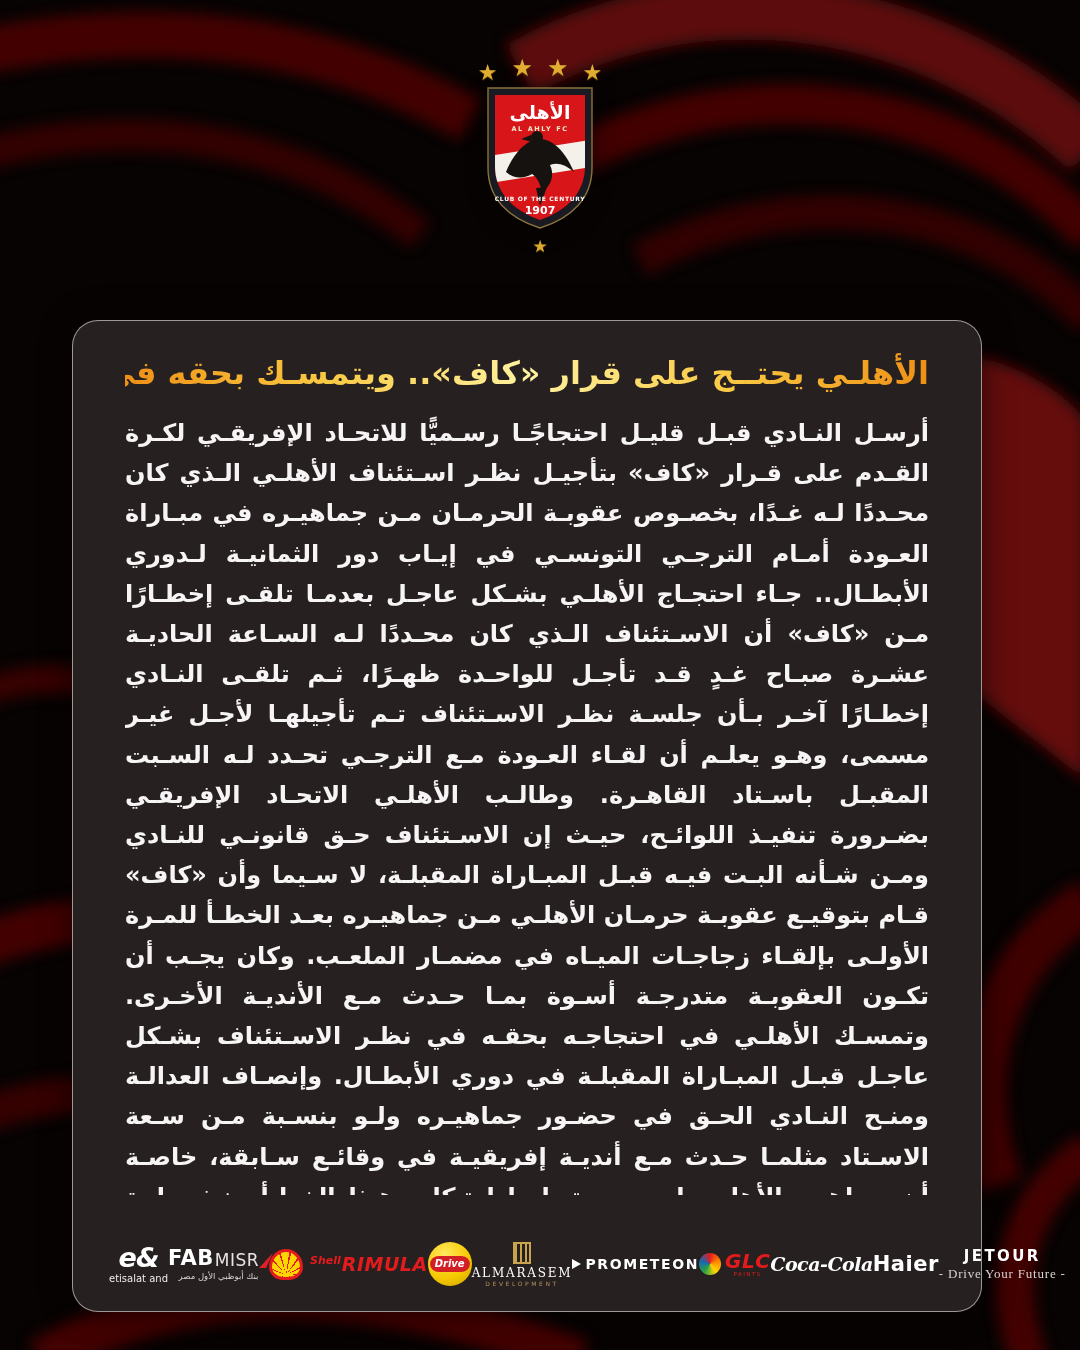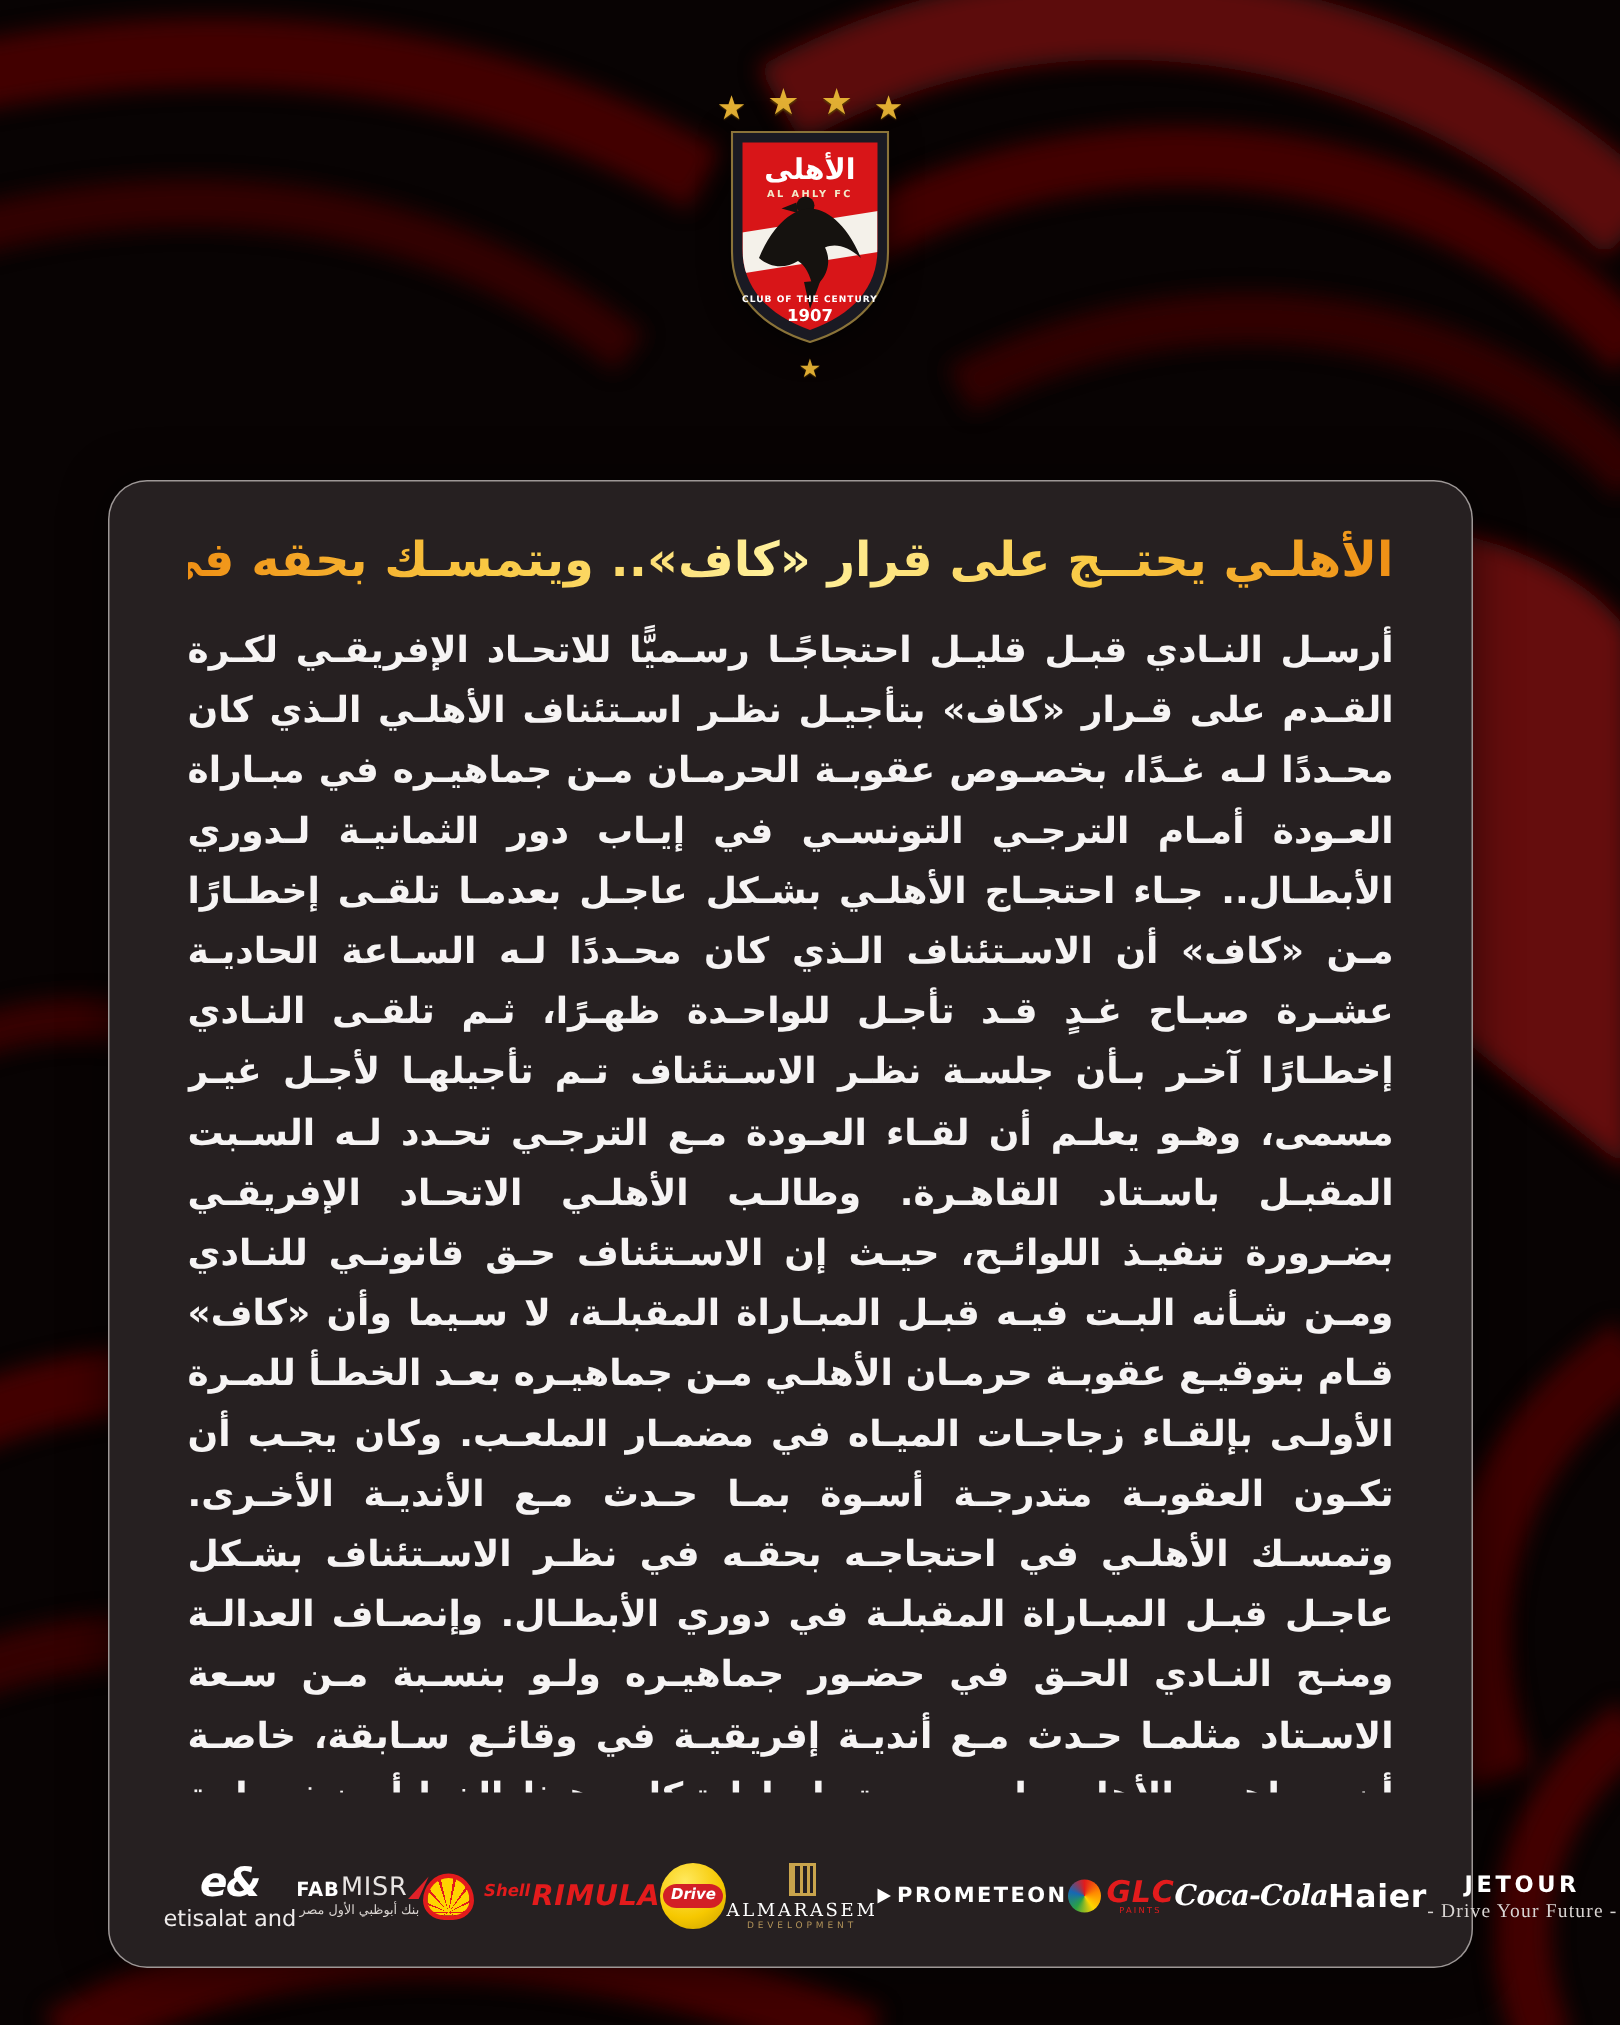--- a/index.html
+++ b/index.html
@@ -36,23 +36,23 @@
   .article-body span{background:none;}
 
   
   .sponsors{position:absolute;left:36px;right:36px;bottom:14px;height:66px;
             display:flex;align-items:center;justify-content:space-between;
             direction:ltr;white-space:nowrap;}
   .sp{display:flex;flex-direction:column;align-items:center;justify-content:center;
       line-height:1;flex:0 0 auto;}
   .et-main{font-size:27px;font-weight:bold;color:#fff;letter-spacing:-1px;
            font-style:italic;}
-  .et-sub{font-size:15px;color:#efecec;margin-top:3px;}
+  .et-sub{font-size:10px;color:#efecec;margin-top:3px;}
   .fab-top{display:flex;align-items:flex-end;gap:1px;}
-  .fab-b{font-size:13px;font-weight:bold;color:#fff;letter-spacing:.5px;}
+  .fab-b{font-size:21px;font-weight:bold;color:#fff;letter-spacing:.5px;}
   .fab-l{font-size:17px;color:#e8e4e2;letter-spacing:.5px;}
   .fab-arrow{width:0;height:0;border-left:7px solid transparent;
              border-bottom:15px solid #e02128;transform:skewX(-24deg) translateY(-1px);
              margin-left:2px;}
   .fab-ar{font-size:8.5px;color:#d9d4d1;margin-top:3px;direction:rtl;}
   .shell-wrap{flex-direction:row;gap:7px;}
   .pecten{width:34px;height:31px;border:3px solid #e31b1c;box-sizing:border-box;
           border-radius:50% 50% 42% 42% / 58% 58% 42% 42%;
           background:repeating-conic-gradient(from -70deg at 50% 92%,
             #e31b1c 0 5deg,#ffd500 5deg 26deg);}

